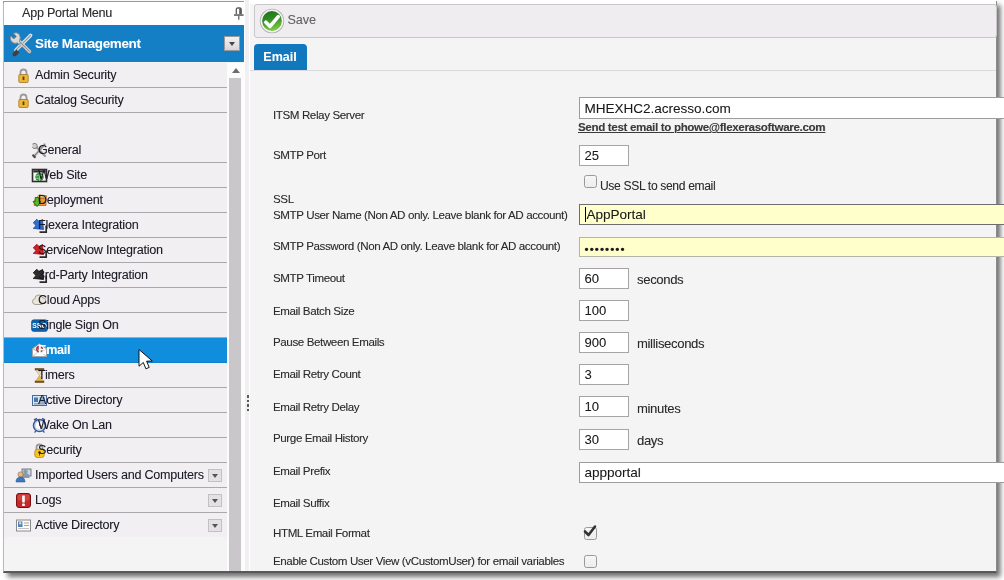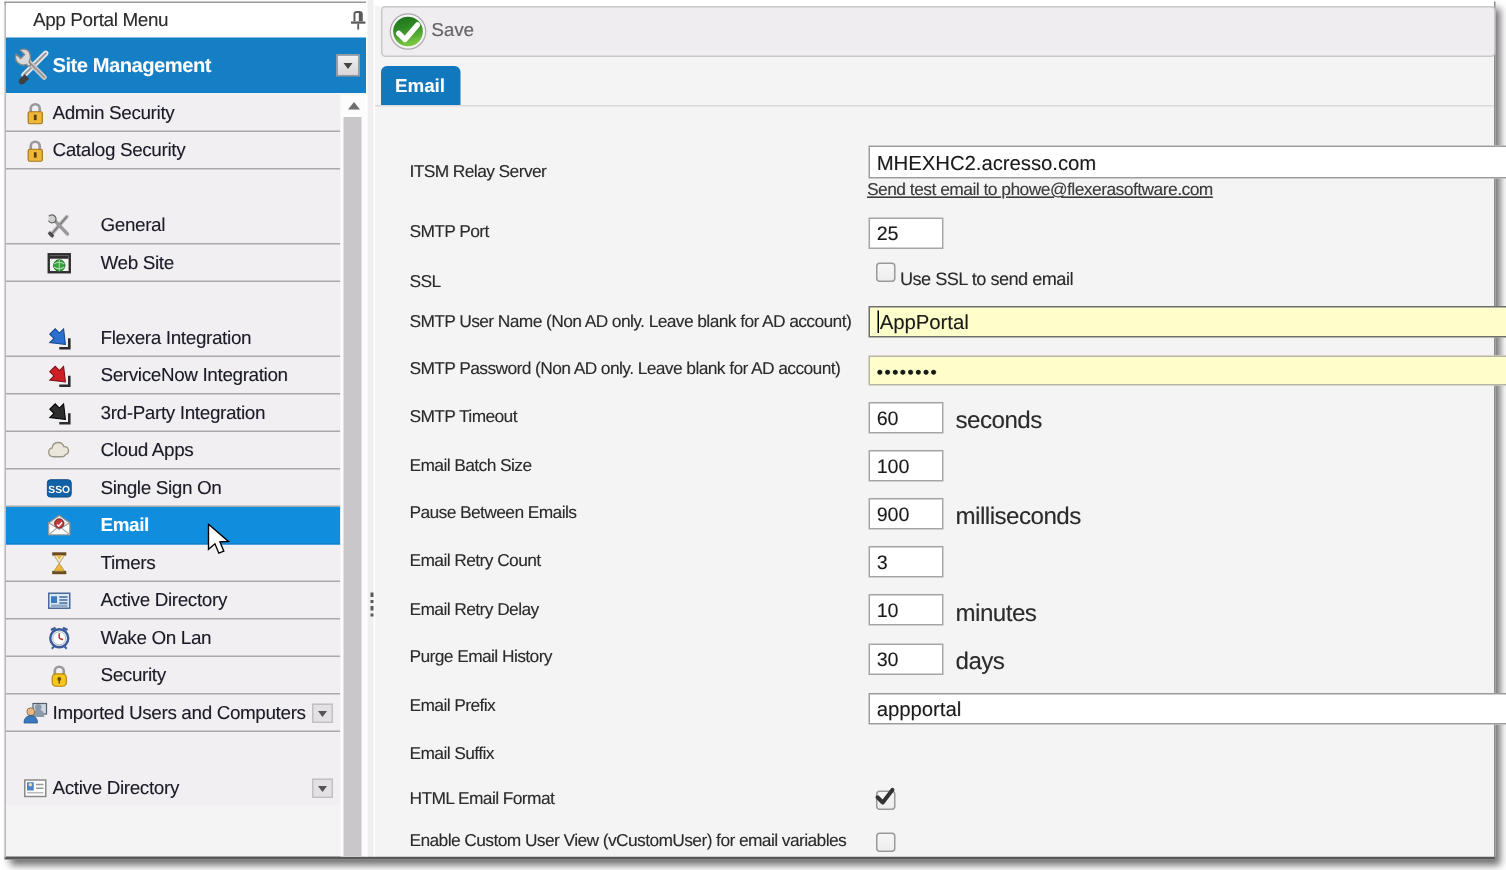--- a/index.html
+++ b/index.html
@@ -16,21 +16,21 @@
 #sidehead{position:absolute;left:4px;top:2px;width:240px;height:23px;background:#fff;}
 #sidehead .t{position:absolute;left:18px;top:4px;font-size:12.5px;color:#2b2b2b;letter-spacing:-0.2px;}
 #bluehead{position:absolute;left:4px;top:25px;width:240px;height:37px;
   background:#157fc6;}
 #bluehead .t{position:absolute;left:31px;top:11px;font-size:13.4px;font-weight:bold;color:#fff;letter-spacing:-0.3px;}
 #smbtn{position:absolute;left:224px;top:36px;width:16px;height:15px;background:linear-gradient(#f2f1f2,#d8d6d8);border:1px solid #9a989a;}
 #smbtn:after{content:"";position:absolute;left:3.5px;top:5px;border:3.5px solid transparent;border-top:4.5px solid #444;}
 #tree{position:absolute;left:4px;top:63px;width:223px;height:474px;background:#f1eff2;overflow:hidden;}
 .trow{position:absolute;left:0;width:223px;height:25px;border-bottom:1px solid #aaa8ab;}
 .trow .t{position:absolute;left:31px;top:5px;font-size:12.5px;color:#1b1b28;letter-spacing:-0.2px;white-space:nowrap;}
-.trow.child .t{left:63px;text-align:center;}
+.trow.child .t{left:34px;text-align:center;}
 .trow.sel{background:#108edd;border-bottom:1px solid #0f82cb;}
 .trow.sel .t{color:#fff;font-weight:bold;}
 .ticon{position:absolute;left:11px;top:4px;width:17px;height:17px;}
 .child .ticon{left:27px;}
 .expbtn{position:absolute;left:204px;top:6px;width:13.5px;height:12.5px;background:#e3e1e3;border:1px solid #c2c0c2;}
 .expbtn:after{content:"";position:absolute;left:2.8px;top:3.8px;border:3.2px solid transparent;border-top:4.2px solid #555;}
 .expbtn.up:after{border-top:3.2px solid transparent;border-bottom:4.2px solid #555;top:0;}
 
 #sscroll{position:absolute;left:227px;top:63px;width:17px;height:508px;background:#fcfcfc;}
 #sscroll .arr{position:absolute;left:4.5px;top:5px;width:0;height:0;border:4px solid transparent;border-bottom:5px solid #6e6e6e;border-top:0;}
@@ -44,23 +44,23 @@
 #savetxt{position:absolute;left:33px;top:8px;font-size:12.5px;color:#666;}
 #tab{position:absolute;left:3.5px;top:44px;width:53px;height:26px;background:#1278be;border-radius:4px 4px 0 0;}
 #tab .t{position:absolute;left:0;width:100%;text-align:center;top:6px;font-size:12.5px;font-weight:bold;color:#fff;}
 #tabline{position:absolute;left:0;top:70px;width:746px;height:1px;background:#dbd9db;}
 
 .lbl{position:absolute;left:23px;font-size:11.5px;color:#2b2b2b;letter-spacing:-0.35px;white-space:nowrap;}
 .inp{position:absolute;left:329px;background:#fff;border:1px solid #9c9c9c;font-size:13.5px;letter-spacing:0;color:#1a1a1a;padding:0 0 0 4.5px;font-family:"Liberation Sans",sans-serif;display:flex;align-items:center;}
 .inp.wide{width:484px;height:22px;}
 .inp.num{width:49.5px;height:21px;font-size:13px;border-color:#a6a4a6;}
 .inp.yellow{background:#ffffcc;}
-.unit{position:absolute;left:387px;font-size:16px;color:#2b2b2b;letter-spacing:-0.3px;}
+.unit{position:absolute;left:387px;font-size:13px;color:#2b2b2b;letter-spacing:-0.3px;}
 .cb{position:absolute;left:334px;width:13px;height:13px;background:linear-gradient(#f6f6f6,#ededed);border:1px solid #999;border-radius:2.5px;}
-#link{position:absolute;left:328px;top:121px;font-size:11.5px;color:#3b3b3b;letter-spacing:-0.3px;text-decoration:underline;}
+#link{position:absolute;left:328px;top:121px;font-size:11.5px;color:#3b3b3b;letter-spacing:-0.3px;text-decoration:underline;font-weight:bold;}
 </style>
 </head>
 <body>
 <div id="page">
  <div id="win"></div>
  <div id="sbtop"></div>
 
  <div id="sidehead">
       <span class="t">App Portal Menu</span>
   <svg style="position:absolute;left:229px;top:5px" width="12" height="15" viewBox="0 0 12 15">
@@ -111,20 +111,29 @@
       </div>
       <div class="trow child" style="top:100px">
         <span class="ticon"><svg width="17" height="17" viewBox="0 0 17 17">
             <rect x="1.5" y="2.5" width="14" height="12" fill="#f4f4f4" stroke="#2e2e2e" stroke-width="1.6"></rect>
             <rect x="2.3" y="3.3" width="12.4" height="2.2" fill="#2e2e2e"></rect>
             <circle cx="8.5" cy="10" r="3.8" fill="#35a23c" stroke="#14601c" stroke-width="0.6"></circle>
             <path d="M5 9 q3.5 -2.4 7 0 M5 11 q3.5 2.4 7 0 M8.5 6.2 v7.6" stroke="#a8dcac" stroke-width="0.7" fill="none"></path>
           </svg></span>
         <span class="t">Web Site</span>
       </div>
+      <div class="trow child" style="top:125px">
+        <span class="ticon"><svg width="17" height="17" viewBox="0 0 17 17">
+            <path d="M5.5 6 L15 6 L15 13.5 L5.5 13.5 Z" fill="#ef9434" stroke="#a8641a" stroke-width="0.8"></path>
+            <path d="M5.5 6 L8 2.8 L15.8 3.8 L15 6 Z" fill="#f8c67c" stroke="#a8641a" stroke-width="0.7"></path>
+            <path d="M5.5 6 L3.2 8.8 L3.2 13.5 L5.5 13.5" fill="#d87f22" stroke="#a8641a" stroke-width="0.7"></path>
+            <path d="M4.2 5.5 L7.8 5.5 L7.8 9.5 L10 9.5 L6 14.6 L2 9.5 L4.2 9.5 Z" fill="#56b732" stroke="#1f6e10" stroke-width="0.9"></path>
+          </svg></span>
+        <span class="t">Deployment</span>
+      </div>
       <div class="trow child" style="top:150px">
         <span class="ticon"><svg width="17" height="17" viewBox="0 0 17 17">
             <path d="M2.2 5.8 L5.8 2.2 L8.6 5 L11.4 2.2 L12.6 12.6 L2.2 11.4 L5 8.6 Z" fill="#2b6fd1" stroke="#16448f" stroke-width="0.7"></path>
             <path d="M8.5 15.2 L15.2 15.2 L15.2 8.5" fill="none" stroke="#2b2b2b" stroke-width="1.7"></path>
           </svg></span>
         <span class="t">Flexera Integration</span>
       </div>
       <div class="trow child" style="top:175px">
         <span class="ticon"><svg width="17" height="17" viewBox="0 0 17 17">
             <path d="M2.2 5.8 L5.8 2.2 L8.6 5 L11.4 2.2 L12.6 12.6 L2.2 11.4 L5 8.6 Z" fill="#cf1f24" stroke="#7e0f12" stroke-width="0.7"></path>
@@ -204,20 +213,30 @@
       </div>
       <div class="trow" style="top:400px">
         <span class="ticon"><svg width="17" height="17" viewBox="0 0 17 17">
             <rect x="7" y="2" width="9" height="7" fill="#cfd8e4" stroke="#55606e" stroke-width="0.8"></rect>
             <circle cx="10.5" cy="4.5" r="2.2" fill="#8a9aa8"></circle>
             <path d="M6.5 10 a4 4 0 0 1 8 0 v1 h-8 Z" fill="#8a9aa8"></path>
             <circle cx="5.5" cy="7.5" r="2.6" fill="#e8b88a" stroke="#7a5a3a" stroke-width="0.5"></circle>
             <path d="M1 14.5 a4.5 4.5 0 0 1 9 0 v0.5 h-9 Z" fill="#3a78c0" stroke="#244e80" stroke-width="0.5"></path>
           </svg></span>
         <span class="t">Imported Users and Computers</span>
+        <span class="expbtn"></span>
+      </div>
+      <div class="trow" style="top:425px">
+        <span class="ticon"><svg width="17" height="17" viewBox="0 0 17 17">
+            <rect x="1.5" y="1.5" width="14" height="14" rx="2.5" fill="#c42828" stroke="#7a1010" stroke-width="1"></rect>
+            <rect x="2.5" y="2.5" width="12" height="6" rx="2" fill="#e05a50" opacity="0.55"></rect>
+            <rect x="7.2" y="3.5" width="2.6" height="7" rx="0.6" fill="#fff"></rect>
+            <rect x="7.2" y="11.6" width="2.6" height="2.4" rx="0.6" fill="#fff"></rect>
+          </svg></span>
+        <span class="t">Logs</span>
         <span class="expbtn"></span>
       </div>
       <div class="trow" style="top:450px">
         <span class="ticon"><svg width="17" height="17" viewBox="0 0 17 17">
             <rect x="1.5" y="3" width="14" height="11" fill="#fdfdfd" stroke="#8a8a8a" stroke-width="1"></rect>
             <rect x="3" y="4.5" width="4.5" height="5.5" fill="#4a84c4"></rect>
             <circle cx="5.2" cy="6.2" r="1.2" fill="#f4d7b0"></circle>
             <line x1="9" y1="6" x2="14" y2="6" stroke="#999" stroke-width="0.9"></line>
             <line x1="9" y1="8.5" x2="14" y2="8.5" stroke="#999" stroke-width="0.9"></line>
             <line x1="3" y1="11.5" x2="14" y2="11.5" stroke="#bbb" stroke-width="0.9"></line>
@@ -284,21 +303,21 @@
   <div id="tab">
         <span class="t">Email</span>
       </div>
   <div id="tabline"></div>
 
   <div class="lbl" style="top:109px">ITSM Relay Server</div>
   <div class="inp wide" style="top:97px">MHEXHC2.acresso.com</div>
   <div id="link">Send test email to phowe@flexerasoftware.com</div>
   <div class="lbl" style="top:149px">SMTP Port</div>
   <div class="inp num" style="top:145px">25</div>
-  <div class="lbl" style="top:182px">SSL</div>
+  <div class="lbl" style="top:193px">SSL</div>
   <div class="cb" style="top:175px"></div>
   <div class="lbl" style="left:350px;top:179px;letter-spacing:-0.3px;font-size:12px">Use SSL to send email</div>
   <div class="lbl" style="top:208.5px">SMTP User Name (Non AD only. Leave blank for AD account)</div>
   <div class="inp wide yellow" style="top:203.5px;height:21.5px;border:1.5px solid #6e6e6e"><span style="border-left:1px solid #000;margin-right:1px;height:15px"></span>AppPortal</div>
   <div class="lbl" style="top:240px">SMTP Password (Non AD only. Leave blank for AD account)</div>
   <div class="inp wide yellow" style="top:237px;height:19.5px;border-color:#b6b4a8;letter-spacing:1.1px;font-size:11.5px;font-weight:bold;padding-top:4px">••••••••</div>
   <div class="lbl" style="top:272px">SMTP Timeout</div>
   <div class="inp num" style="top:267.7px">60</div>
   <div class="unit" style="top:272px">seconds</div>
   <div class="lbl" style="top:304.5px">Email Batch Size</div>

